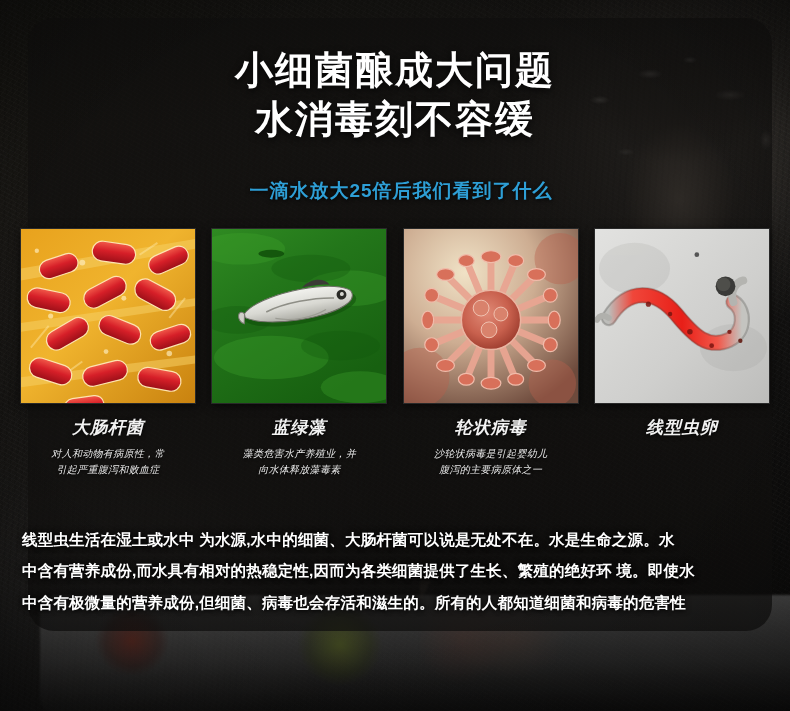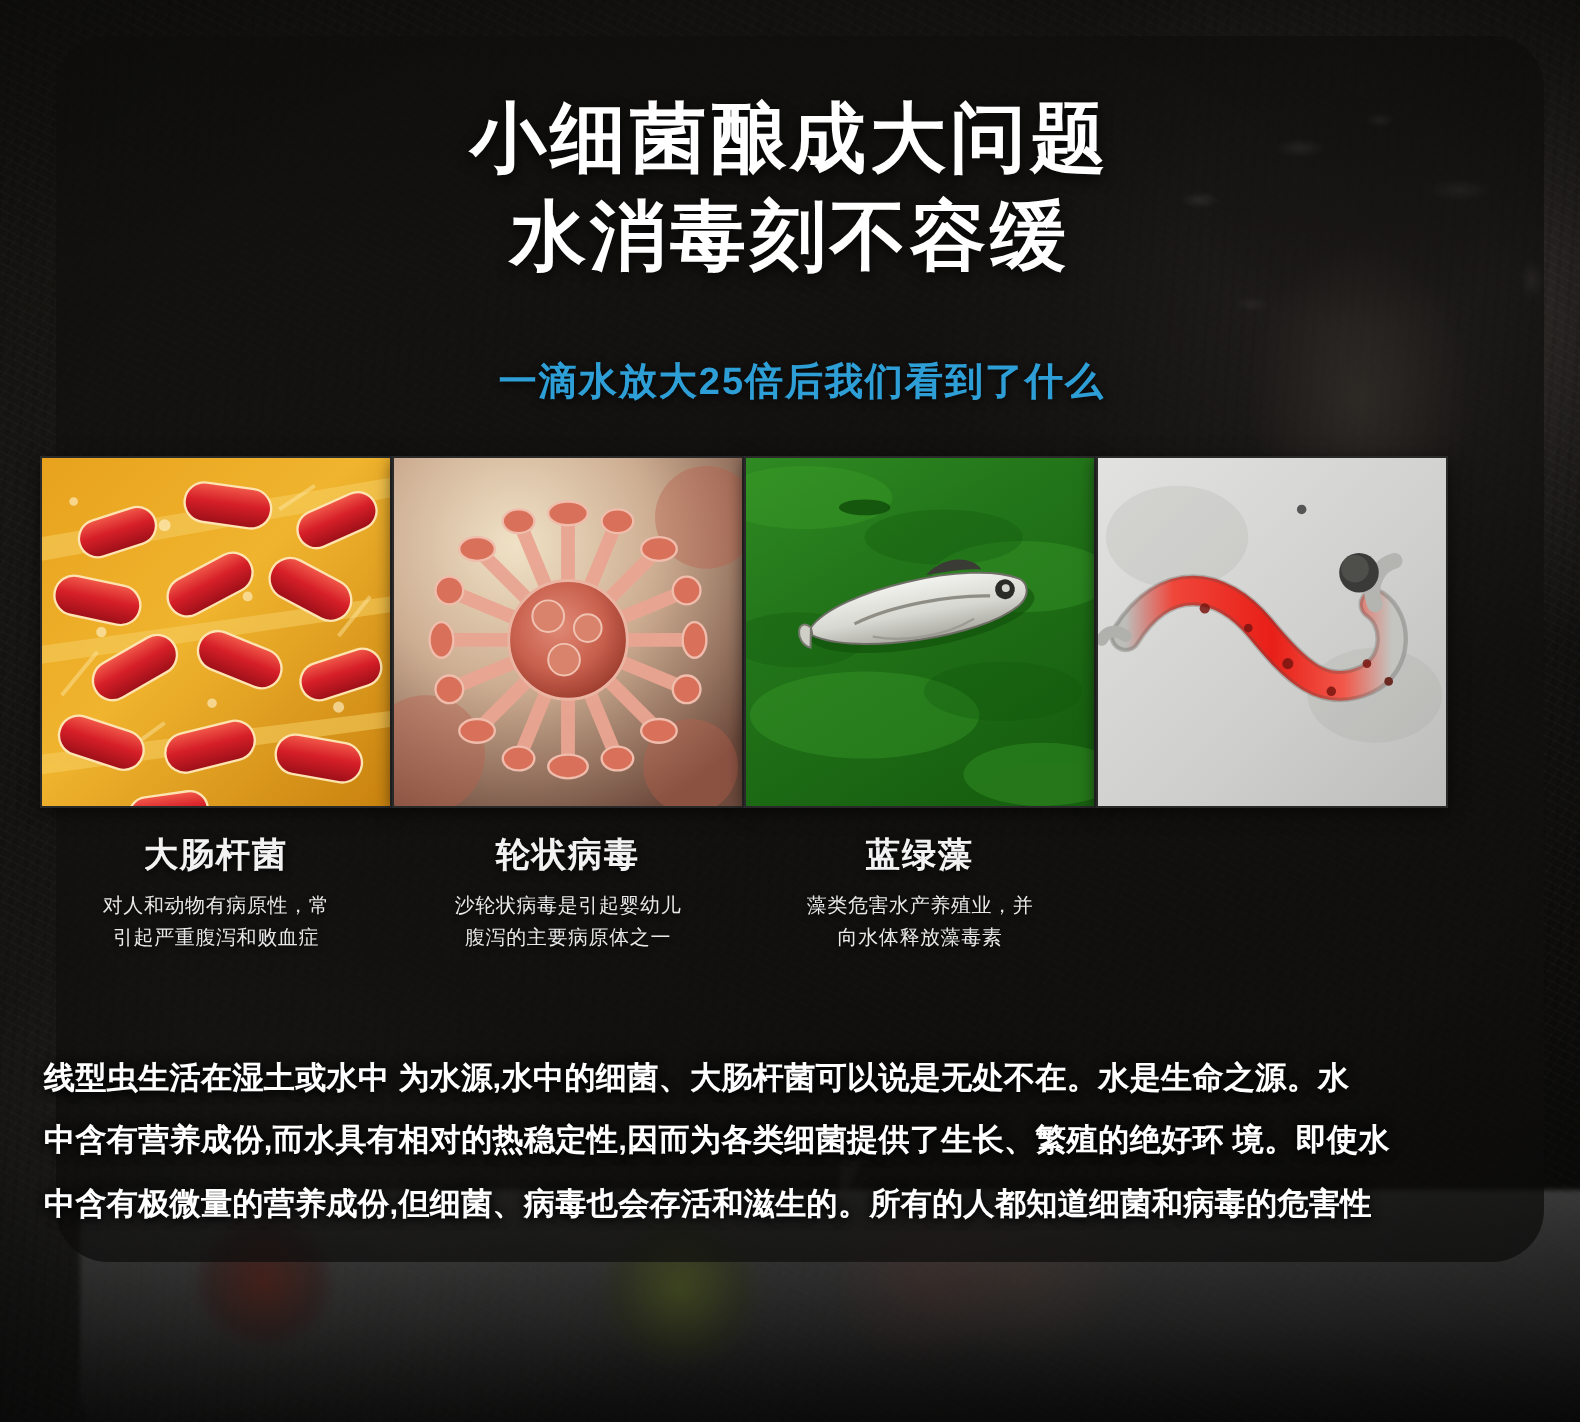--- a/index.html
+++ b/index.html
@@ -108,21 +108,21 @@
     font-size:19px;
     font-weight:bold;
     letter-spacing:1px;
     text-shadow:0 1px 4px rgba(0,0,0,0.9);
     margin-left:12px;
   }
 
   
   .cards {
     position:absolute; left:20px; right:20px; top:228px;
-    display:flex; 
+    display:flex; justify-content:space-between;font-style:italic;
   }
   .card { width:176px; }
   .thumb {
     width:176px; height:176px;
     border:1px solid rgba(255,255,255,0.10);
     overflow:hidden;
     position:relative;
     background:#111;
     box-shadow:0 2px 8px rgba(0,0,0,0.6);
   }
@@ -233,20 +233,67 @@
                 <circle cx="150" cy="126" r="2.8"></circle>
               <circle cx="86" cy="124" r="2.4"></circle>
                 <circle cx="16" cy="22" r="2.2"></circle>
             </g>
           </svg>
         </div>
         <div class="card-title">大肠杆菌</div>
         <div class="card-desc">
           <div>对人和动物有病原性，常</div>
           <div>引起严重腹泻和败血症</div>
+        </div>
+      </div>
+
+      <div class="card c3">
+        <div class="thumb">
+          <svg viewBox="0 0 176 176" preserveAspectRatio="none">
+            <defs>
+              <linearGradient id="g3bg" x1="0" y1="0" x2="0.6" y2="1">
+                <stop offset="0%" stop-color="#2f8a22"></stop>
+                <stop offset="40%" stop-color="#23761a"></stop>
+                <stop offset="100%" stop-color="#176010"></stop>
+              </linearGradient>
+              <linearGradient id="fishg" x1="0" y1="0" x2="0" y2="1">
+                <stop offset="0%" stop-color="#f2f2ee"></stop>
+                <stop offset="55%" stop-color="#d8d8d2"></stop>
+                <stop offset="100%" stop-color="#a9a9a2"></stop>
+              </linearGradient>
+            </defs>
+            <rect width="176" height="176" fill="url(#g3bg)"></rect>
+            <g opacity=".35" fill="#3ea32c">
+              <ellipse cx="30" cy="20" rx="44" ry="16"></ellipse>
+                <ellipse cx="140" cy="60" rx="46" ry="18"></ellipse>
+              <ellipse cx="60" cy="130" rx="58" ry="22"></ellipse>
+                <ellipse cx="150" cy="160" rx="40" ry="16"></ellipse>
+            </g>
+            <g opacity=".30" fill="#11560c">
+              <ellipse cx="100" cy="40" rx="40" ry="14"></ellipse>
+                <ellipse cx="26" cy="92" rx="34" ry="14"></ellipse>
+              <ellipse cx="130" cy="118" rx="40" ry="15"></ellipse>
+            </g>
+            <ellipse cx="60" cy="25" rx="13" ry="4" fill="#0e4a09" opacity=".8"></ellipse>
+            <g transform="translate(88,76) rotate(-10)">
+              <ellipse cx="0" cy="4" rx="58" ry="16" fill="#0f4c0a" opacity=".55"></ellipse>
+              <path d="M-56 0 C-40 -16, 30 -20, 52 -6 C56 -3, 56 3, 50 7 C28 20, -36 18, -56 4 Z" fill="url(#fishg)" stroke="#6e6e66" stroke-width="1"></path>
+              <path d="M-56 0 C-62 -7, -66 6, -58 10 Z" fill="#cfcfc8" stroke="#7a7a72" stroke-width="1"></path>
+              <path d="M6 -16 C16 -24, 30 -22, 34 -14 C26 -16, 14 -16, 6 -16 Z" fill="#3b3b36"></path>
+              <ellipse cx="44" cy="-2" rx="5" ry="5" fill="#2b2b27"></ellipse>
+              <ellipse cx="44.5" cy="-2.5" rx="2" ry="2" fill="#d6d6d0"></ellipse>
+              <path d="M-34 2 C-14 -4, 16 -4, 36 0" stroke="#8e8e86" stroke-width="1.6" fill="none"></path>
+              <path d="M-26 10 C-10 16, 10 16, 26 10" stroke="#9c9c94" stroke-width="1.2" fill="none"></path>
+            </g>
+          </svg>
+        </div>
+        <div class="card-title">蓝绿藻</div>
+        <div class="card-desc">
+          <div>藻类危害水产养殖业，并</div>
+          <div>向水体释放藻毒素</div>
         </div>
       </div>
 
       <div class="card c2">
         <div class="thumb">
           <svg viewBox="0 0 176 176" preserveAspectRatio="none">
             <defs>
               <radialGradient id="g2bg" cx="35%" cy="25%" r="85%">
                 <stop offset="0%" stop-color="#f0e2c6"></stop>
                 <stop offset="48%" stop-color="#cdad92"></stop>
@@ -312,67 +359,20 @@
             </g>
           </svg>
         </div>
         <div class="card-title">轮状病毒</div>
         <div class="card-desc">
           <div>沙轮状病毒是引起婴幼儿</div>
           <div>腹泻的主要病原体之一</div>
         </div>
       </div>
 
-      <div class="card c3">
-        <div class="thumb">
-          <svg viewBox="0 0 176 176" preserveAspectRatio="none">
-            <defs>
-              <linearGradient id="g3bg" x1="0" y1="0" x2="0.6" y2="1">
-                <stop offset="0%" stop-color="#2f8a22"></stop>
-                <stop offset="40%" stop-color="#23761a"></stop>
-                <stop offset="100%" stop-color="#176010"></stop>
-              </linearGradient>
-              <linearGradient id="fishg" x1="0" y1="0" x2="0" y2="1">
-                <stop offset="0%" stop-color="#f2f2ee"></stop>
-                <stop offset="55%" stop-color="#d8d8d2"></stop>
-                <stop offset="100%" stop-color="#a9a9a2"></stop>
-              </linearGradient>
-            </defs>
-            <rect width="176" height="176" fill="url(#g3bg)"></rect>
-            <g opacity=".35" fill="#3ea32c">
-              <ellipse cx="30" cy="20" rx="44" ry="16"></ellipse>
-                <ellipse cx="140" cy="60" rx="46" ry="18"></ellipse>
-              <ellipse cx="60" cy="130" rx="58" ry="22"></ellipse>
-                <ellipse cx="150" cy="160" rx="40" ry="16"></ellipse>
-            </g>
-            <g opacity=".30" fill="#11560c">
-              <ellipse cx="100" cy="40" rx="40" ry="14"></ellipse>
-                <ellipse cx="26" cy="92" rx="34" ry="14"></ellipse>
-              <ellipse cx="130" cy="118" rx="40" ry="15"></ellipse>
-            </g>
-            <ellipse cx="60" cy="25" rx="13" ry="4" fill="#0e4a09" opacity=".8"></ellipse>
-            <g transform="translate(88,76) rotate(-10)">
-              <ellipse cx="0" cy="4" rx="58" ry="16" fill="#0f4c0a" opacity=".55"></ellipse>
-              <path d="M-56 0 C-40 -16, 30 -20, 52 -6 C56 -3, 56 3, 50 7 C28 20, -36 18, -56 4 Z" fill="url(#fishg)" stroke="#6e6e66" stroke-width="1"></path>
-              <path d="M-56 0 C-62 -7, -66 6, -58 10 Z" fill="#cfcfc8" stroke="#7a7a72" stroke-width="1"></path>
-              <path d="M6 -16 C16 -24, 30 -22, 34 -14 C26 -16, 14 -16, 6 -16 Z" fill="#3b3b36"></path>
-              <ellipse cx="44" cy="-2" rx="5" ry="5" fill="#2b2b27"></ellipse>
-              <ellipse cx="44.5" cy="-2.5" rx="2" ry="2" fill="#d6d6d0"></ellipse>
-              <path d="M-34 2 C-14 -4, 16 -4, 36 0" stroke="#8e8e86" stroke-width="1.6" fill="none"></path>
-              <path d="M-26 10 C-10 16, 10 16, 26 10" stroke="#9c9c94" stroke-width="1.2" fill="none"></path>
-            </g>
-          </svg>
-        </div>
-        <div class="card-title">蓝绿藻</div>
-        <div class="card-desc">
-          <div>藻类危害水产养殖业，并</div>
-          <div>向水体释放藻毒素</div>
-        </div>
-      </div>
-
       <div class="card c4">
         <div class="thumb">
           <svg viewBox="0 0 176 176" preserveAspectRatio="none">
             <defs>
               <linearGradient id="g4bg" x1="0" y1="0" x2="1" y2="1">
                 <stop offset="0%" stop-color="#e2e2e0"></stop>
                 <stop offset="60%" stop-color="#cfcfcd"></stop>
                 <stop offset="100%" stop-color="#bdbdbb"></stop>
               </linearGradient>
               <linearGradient id="wormg" x1="0" y1="0" x2="1" y2="0">
@@ -399,20 +399,21 @@
               <circle cx="96" cy="104" r="2.8"></circle>
                 <circle cx="118" cy="118" r="2.4"></circle>
               <circle cx="136" cy="104" r="2.2"></circle>
             </g>
             <circle cx="132" cy="58" r="10" fill="#3a3a38"></circle>
             <circle cx="130" cy="56" r="7" fill="#4e4e4a"></circle>
             <circle cx="103" cy="26" r="2.4" fill="#555"></circle>
             <circle cx="147" cy="113" r="2.2" fill="#6a2a22"></circle>
           </svg>
         </div>
+        <div class="card-title">线型虫卵</div>
       </div>
 
     </div>
 
     <div class="bottom-para">
       <p>线型虫生活在湿土或水中 为水源,水中的细菌、大肠杆菌可以说是无处不在。水是生命之源。水</p>
       <p>中含有营养成份,而水具有相对的热稳定性,因而为各类细菌提供了生长、繁殖的绝好环 境。即使水</p>
       <p>中含有极微量的营养成份,但细菌、病毒也会存活和滋生的。所有的人都知道细菌和病毒的危害性</p>
     </div>
 

